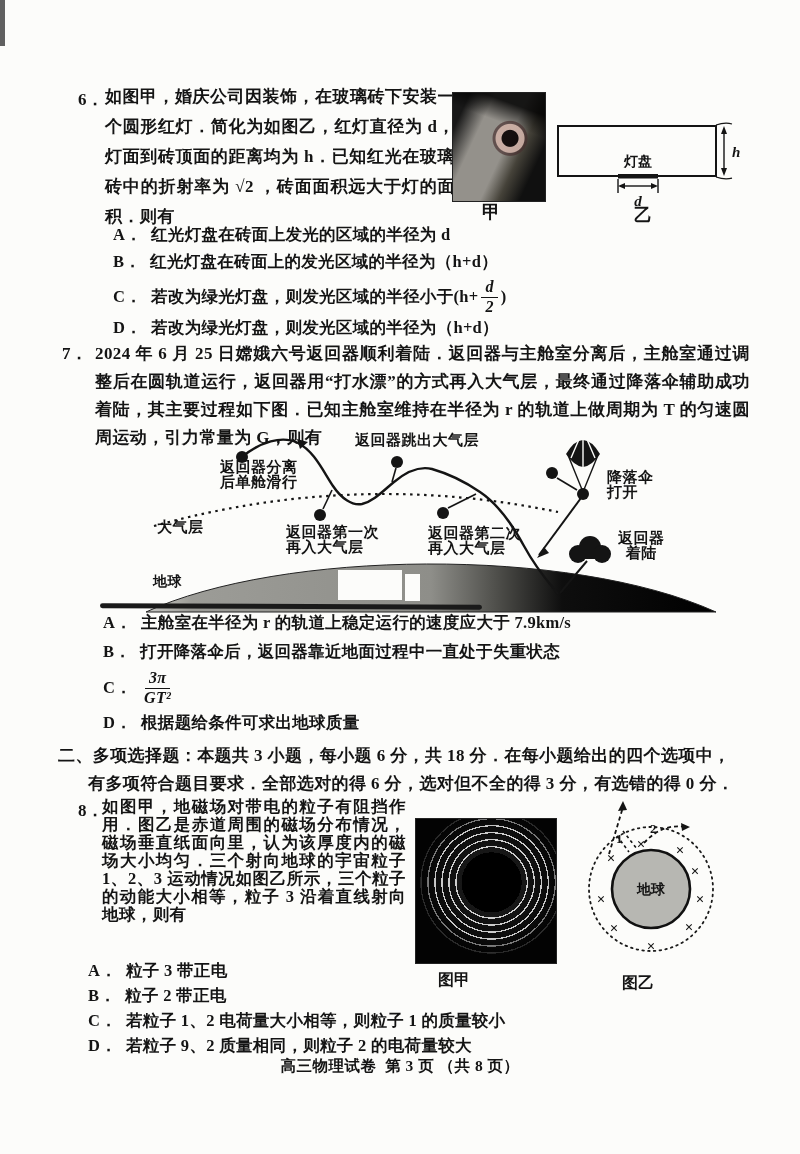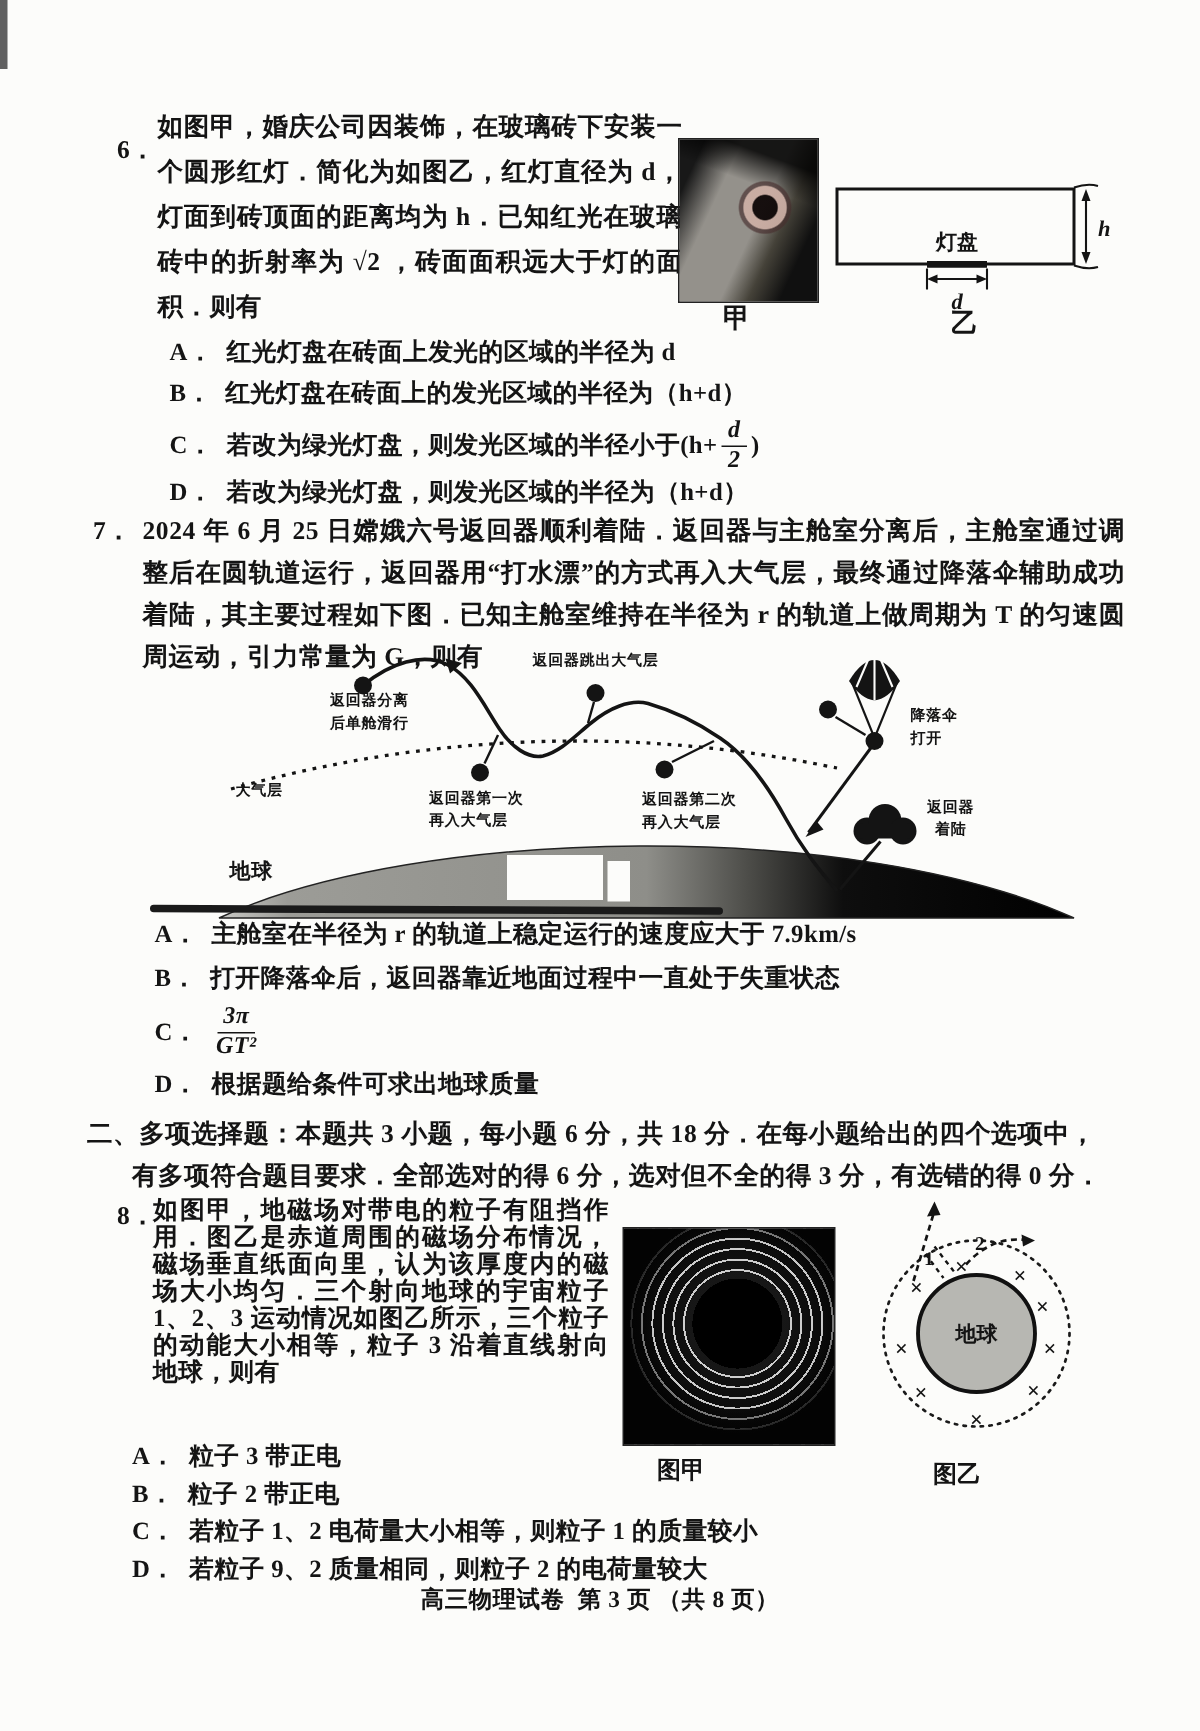--- a/index.html
+++ b/index.html
@@ -14,21 +14,21 @@
   .qbody{font-size:17px;line-height:30px;text-align:justify;letter-spacing:.4px;}
   .opt{position:absolute;display:flex;align-items:center;gap:9px;font-size:16.5px;letter-spacing:.3px;}
   .okey{font-weight:700;}
   .otext{display:flex;align-items:center;}
   .frac{display:inline-flex;flex-direction:column;align-items:center;font-style:italic;
         line-height:1.05;margin:0 3px;font-size:16px;vertical-align:middle;}
   .fnum{border-bottom:1.6px solid #141414;padding:0 4px 1px;}
   .fden{padding-top:1px;}
   .cap{font-size:18px;font-weight:700;letter-spacing:1px;}
   .cap2{font-size:16px;font-weight:700;}
-  .lbl{position:absolute;font-size:10px;line-height:15px;font-weight:700;white-space:pre-line;letter-spacing:.5px;}
+  .lbl{position:absolute;font-size:15px;line-height:15px;font-weight:700;white-space:pre-line;letter-spacing:.5px;}
   .photo{border:1px solid #222;}
   .photo-jia{
     width:92px;height:108px;
     background:
       radial-gradient(circle at 62% 42%, rgba(15,8,8,.95) 0 8px, rgba(205,175,165,.92) 9px 14px, rgba(70,45,45,.65) 15px 17px, rgba(0,0,0,0) 18px),
       linear-gradient(200deg, rgba(0,0,0,.85) 0 16%, rgba(0,0,0,0) 32%),
       linear-gradient(115deg, #181818 0 12%, #94918b 30% 54%, #454239 67%, #101010 82% 100%);
   }
   .photo-tujia{
     width:140px;height:144px;
@@ -46,21 +46,21 @@
   svg text{font-family:"Liberation Serif","DejaVu Serif",serif;}
 </style>
 </head>
 <body>
 
 <div class="page">
 
   <div class="smudge" style="left:0;top:0;width:5px;height:46px;"></div>
 
   <div class="abs qnum" style="left:78px;top:88px;">6．</div>
-  <div class="abs qbody" style="left:105px;top:70px;width:350px;">如图甲，婚庆公司因装饰，在玻璃砖下安装一个圆形红灯．简化为如图乙，红灯直径为 d，灯面到砖顶面的距离均为 h．已知红光在玻璃砖中的折射率为 √2 ，砖面面积远大于灯的面积．则有</div>
+  <div class="abs qbody" style="left:105px;top:82px;width:350px;">如图甲，婚庆公司因装饰，在玻璃砖下安装一个圆形红灯．简化为如图乙，红灯直径为 d，灯面到砖顶面的距离均为 h．已知红光在玻璃砖中的折射率为 √2 ，砖面面积远大于灯的面积．则有</div>
 
   <div class="abs photo photo-jia" style="left:452px;top:92px;"></div>
   <div class="abs cap" style="left:482px;top:200px;">甲</div>
 
   <div class="abs" style="left:553px;top:116px;width:198px;height:104px;">
     <svg width="198" height="104" viewBox="0 0 198 104">
       <g>
         <rect x="5" y="10" width="158" height="50" fill="none" stroke="#141414" stroke-width="2"></rect>
         <rect x="65" y="58" width="40" height="4.5" fill="#141414"></rect>
         <line x1="65" y1="63" x2="65" y2="77" stroke="#141414" stroke-width="1.4"></line>

